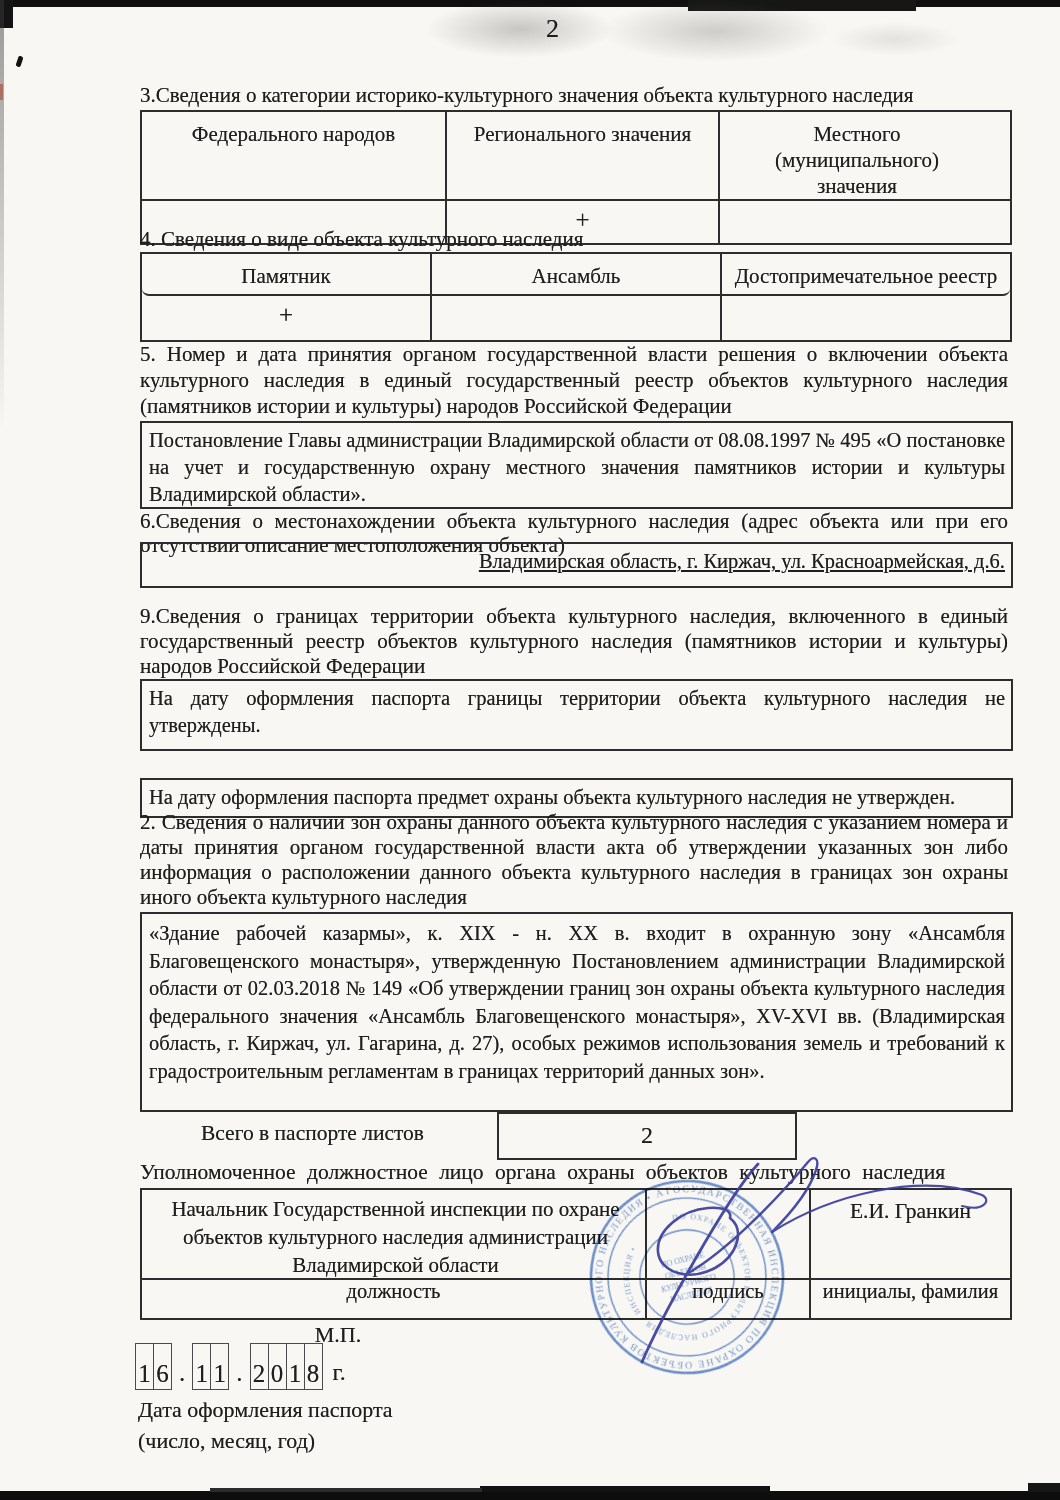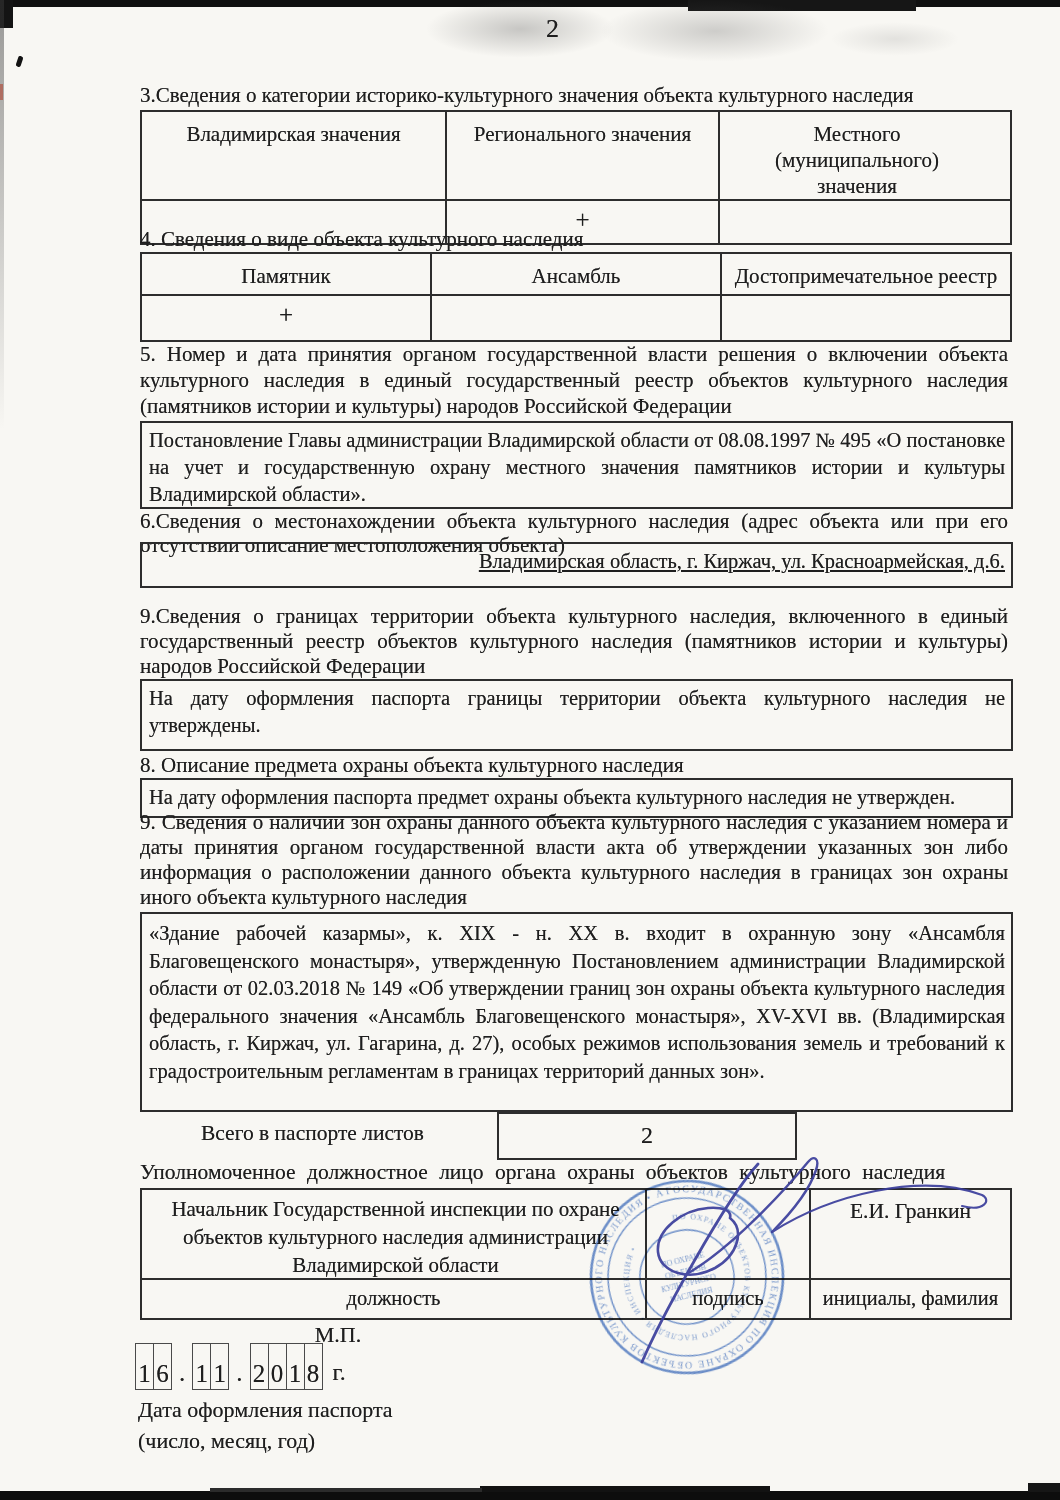--- a/index.html
+++ b/index.html
@@ -38,39 +38,39 @@
   .gtable{left:140px;width:868px;border:2px solid #2d2d2d;box-sizing:content-box;}
   .grow{display:grid;}
   .t3cols{grid-template-columns:305px 273px 1fr;}
   .t4cols{grid-template-columns:290px 290px 1fr;}
   .gcell{border-right:2px solid #2d2d2d;text-align:center;font-size:21px;line-height:26px;}
   .gcell:last-child{border-right:none;}
   .hdr-row .gcell{padding-top:9px;}
   .hdr-row{border-bottom:2px solid #2d2d2d;}
   .t3 .hdr-row{min-height:66px;}
   .t3 .val-row{height:42px;}
-  .t4 .hdr-row{min-height:40px;}
+  .t4 .hdr-row{min-height:40px;border-radius:7px;}
   .t4 .val-row{height:44px;}
   .val-row .gcell{font-size:25px;padding-top:6px;}
 
   
   .total-label{left:140px;top:1121px;width:345px;text-align:center;font-size:21.5px;}
   .total-box{left:497px;top:1112px;width:300px;height:48px;border:2px solid #2d2d2d;
              text-align:center;font-size:24px;padding-top:8px;box-sizing:border-box;}
   .upoln{left:140px;top:1160px;width:872px;font-size:21.5px;word-spacing:6px;}
 
   .sigtable{left:140px;top:1188px;width:868px;border:2px solid #2d2d2d;}
   .sigcols{grid-template-columns:505px 164px 1fr;}
   .sig-r1{height:88px;}
   .sig-r2{height:38px;border-top:2px solid #2d2d2d;}
   .sigcell{border-right:2px solid #2d2d2d;text-align:center;}
   .sigcell:last-child{border-right:none;border-radius:17px;}
   .position-text{font-size:21px;line-height:28px;padding:5px 18px 0 22px;}
   .name-text{font-size:21.5px;padding-top:9px;}
-  .rowlabel{font-size:20.5px;padding-top:7px;}
+  .rowlabel{font-size:20.5px;}
 
   .mp{left:288px;top:1322px;width:100px;text-align:center;font-size:22px;}
 
   .dategroup{left:135px;top:1343px;display:flex;align-items:flex-end;gap:7px;}
   .cellrow{display:flex;}
   .dcell{width:19px;height:47px;border:1px solid #4a4a4a;margin-left:-1px;
          display:flex;align-items:flex-end;justify-content:center;
          font-size:25px;padding-bottom:1px;box-sizing:border-box;}
   .dcell:first-child{margin-left:0;}
   .dot{font-size:25px;padding-bottom:3px;}
@@ -100,21 +100,21 @@
   <div class="abs bottom-bar"></div>
   <div class="abs bottom-seg1"></div>
   <div class="abs bottom-seg2"></div>
   <div class="abs bottom-seg3"></div>
 
   <div class="abs page-number txt">2</div>
 
   <div class="abs sec-heading txt" style="top:82px;">3.Сведения о категории историко-культурного значения объекта культурного наследия</div>
   <div class="abs gtable t3" style="top:110px;">
     <div class="grow t3cols hdr-row">
-      <div class="gcell txt">Владимирская значения</div>
+      <div class="gcell txt">Федерального народов</div>
       <div class="gcell txt">Регионального значения</div>
       <div class="gcell txt" style="padding-left:14px;padding-right:30px;">Местного (муниципального) значения</div>
     </div>
     <div class="grow t3cols val-row">
       <div class="gcell txt"></div>
       <div class="gcell txt">+</div>
       <div class="gcell txt"></div>
     </div>
   </div>
 
@@ -134,24 +134,23 @@
 
   <div class="abs sec-heading txt" style="top:341px;">5. Номер и дата  принятия органом государственной власти решения о включении объекта культурного наследия в единый государственный реестр объектов культурного наследия (памятников истории и культуры) народов Российской Федерации</div>
   <div class="abs vbox txt" style="top:421px;height:80px;">Постановление Главы администрации Владимирской области от 08.08.1997 № 495 «О постановке на учет и государственную охрану местного значения памятников истории и культуры Владимирской области».</div>
 
   <div class="abs sec-heading txt" style="top:509px;line-height:24px;">6.Сведения о местонахождении объекта культурного наследия (адрес объекта или при его отсутствии описание местоположения объекта)</div>
   <div class="abs vbox txt" style="top:542px;height:38px;text-align:right;text-decoration:underline;">Владимирская область,  г. Киржач, ул. Красноармейская, д.6.</div>
 
   <div class="abs sec-heading txt" style="top:604px;line-height:25px;">9.Сведения о границах территории объекта культурного наследия, включенного в единый государственный реестр объектов культурного наследия (памятников истории и культуры) народов Российской Федерации</div>
   <div class="abs vbox txt" style="top:679px;height:64px;">На дату оформления паспорта границы территории объекта культурного наследия не утверждены.</div>
 
-  <div class="abs sec-heading txt" style="top:752px;">8. Описание предмета охраны объекта культурного наследия</div>
   <div class="abs vbox txt" style="top:778px;height:32px;">На дату оформления паспорта предмет охраны объекта культурного наследия не утвержден.</div>
 
-  <div class="abs sec-heading txt" style="top:810px;line-height:25px;">9. Сведения о наличии зон охраны данного объекта  культурного наследия с указанием номера и даты принятия органом государственной власти акта об утверждении указанных зон либо информация о расположении данного объекта культурного  наследия  в границах  зон  охраны  иного  объекта культурного наследия</div>
+  <div class="abs sec-heading txt" style="top:810px;line-height:25px;">2. Сведения о наличии зон охраны данного объекта  культурного наследия с указанием номера и даты принятия органом государственной власти акта об утверждении указанных зон либо информация о расположении данного объекта культурного  наследия  в границах  зон  охраны  иного  объекта культурного наследия</div>
   <div class="abs vbox txt" style="top:912px;height:190px;line-height:27.5px;padding-top:6px;">«Здание рабочей казармы», к. XIX - н. XX в. входит в охранную зону «Ансамбля Благовещенского монастыря», утвержденную Постановлением администрации Владимирской области от 02.03.2018 № 149  «Об утверждении границ зон охраны объекта культурного наследия федерального  значения «Ансамбль Благовещенского монастыря», XV-XVI вв. (Владимирская область, г. Киржач, ул. Гагарина, д. 27), особых режимов использования земель и требований к градостроительным регламентам в границах территорий данных зон».</div>
 
   <div class="abs total-label txt">Всего в паспорте листов</div>
   <div class="abs total-box txt">2</div>
 
   <div class="abs upoln txt">Уполномоченное должностное лицо органа охраны объектов культурного наследия</div>
 
   <div class="abs sigtable">
     <div class="grow sigcols sig-r1">
       <div class="sigcell position-text txt">Начальник Государственной инспекции по охране объектов культурного наследия администрации Владимирской области</div>

